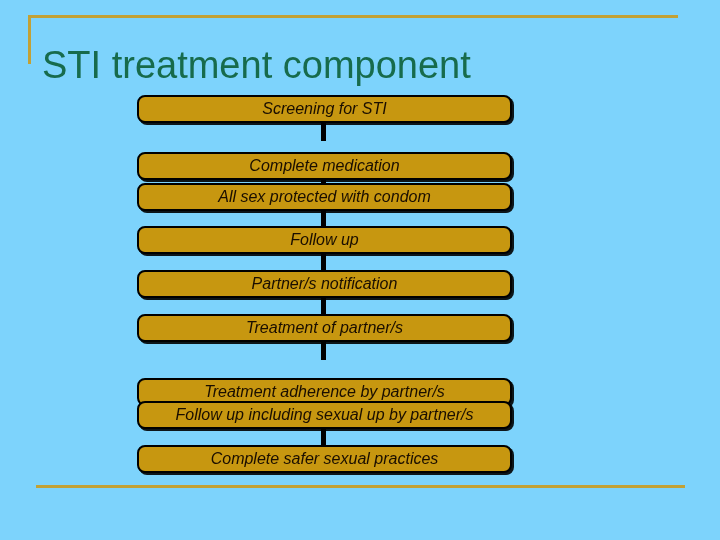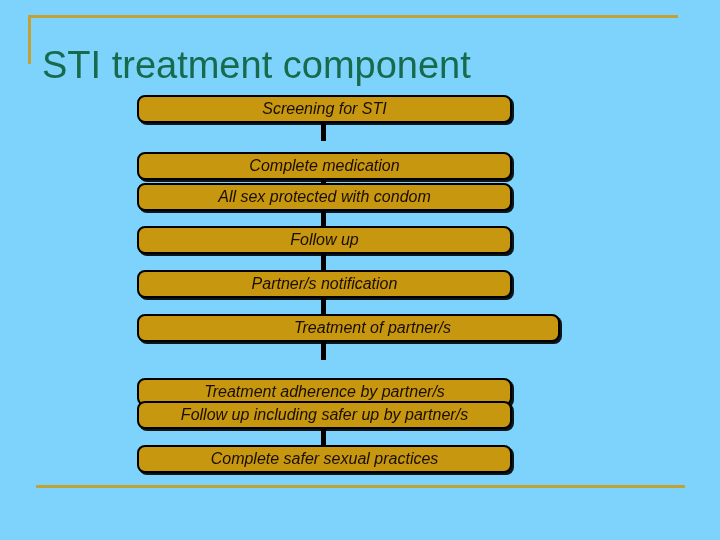--- a/index.html
+++ b/index.html
@@ -90,21 +90,21 @@
       <div class="flow-box" style="top: 95px;">Screening for STI</div>
       <div class="flow-connector" style="top: 165px; height: 20px;"></div>
       <div class="flow-box" style="top: 152px;">Complete medication</div>
       <div class="flow-connector" style="top: 209px; height: 19px;"></div>
       <div class="flow-box" style="top: 183px;">All sex protected with condom</div>
       <div class="flow-connector" style="top: 252px; height: 20px;"></div>
       <div class="flow-box" style="top: 226px;">Follow up</div>
       <div class="flow-connector" style="top: 296px; height: 20px;"></div>
       <div class="flow-box" style="top: 270px;">Partner/s notification</div>
       <div class="flow-connector" style="top: 340px; height: 20px;"></div>
-      <div class="flow-box" style="top: 314px; padding-left: 48px;">Treatment of partner/s</div>
+      <div class="flow-box" style="top: 314px;">Treatment of partner/s</div>
       <div class="flow-connector" style="top: 384px; height: 19px;"></div>
       <div class="flow-box" style="top: 378px;">Treatment adherence by partner/s</div>
       <div class="flow-connector" style="top: 427px; height: 20px;"></div>
-      <div class="flow-box" style="top: 401px;">Follow up including safer up by partner/s</div>
+      <div class="flow-box" style="top: 401px;">Follow up including sexual up by partner/s</div>
       <div class="flow-box" style="top: 445px;">Complete safer sexual practices</div>
     </div>
   <div class="accent-bottom-line"></div>
 </div>
 
 </body></html>

